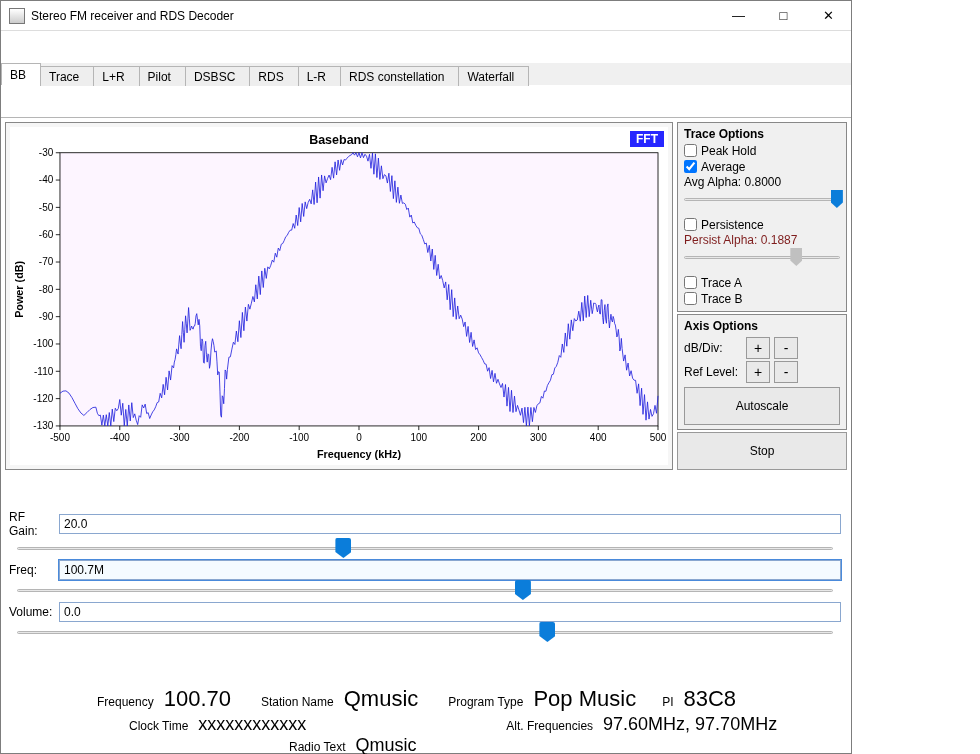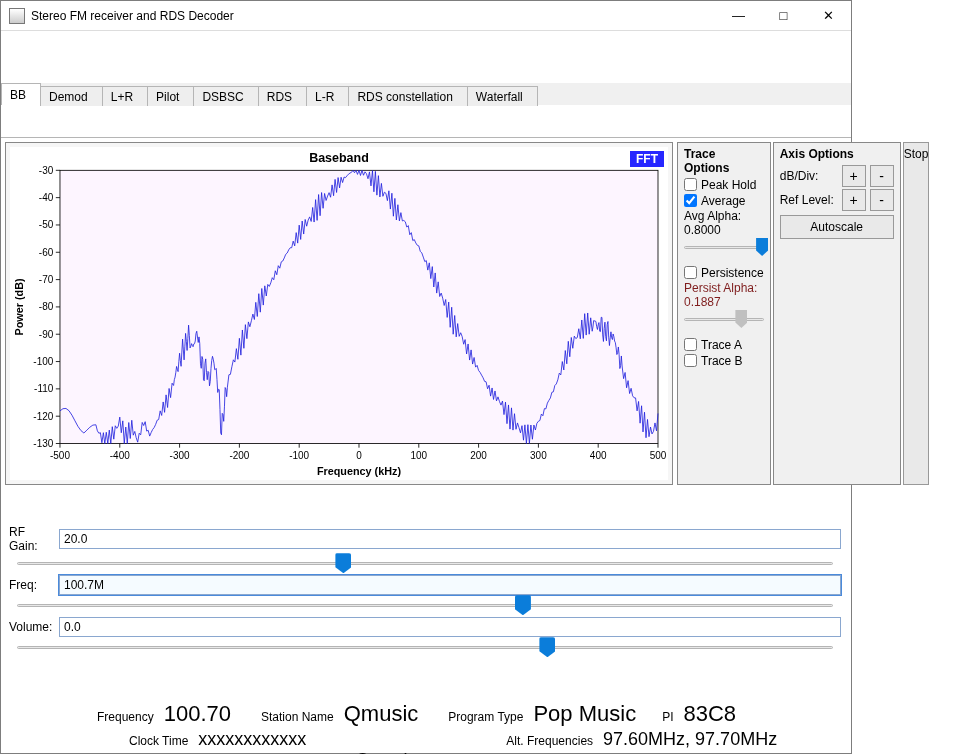--- a/index.html
+++ b/index.html
@@ -3,38 +3,38 @@
 <meta charset="utf-8">
 <style>
   * { box-sizing: border-box; }
   html, body { margin:0; padding:0; font-family: "Segoe UI", Arial, sans-serif; font-size:13px; background:#fff; color:#000; }
   .window { width:852px; height:754px; border:1px solid #7d7d7d; display:flex; flex-direction:column;gap:32px; }
   .titlebar { height:30px; display:flex; align-items:center; border-bottom:1px solid #ddd; }
   .titlebar-icon { width:16px; height:16px; margin:0 6px 0 8px; border:1px solid #777; background:linear-gradient(#fff,#ccc); }
   .title-text { flex:1; font-size:12px; }
   .winbtn { width:45px; height:29px; display:flex; align-items:center; justify-content:center; font-family: Arial; font-size:13px; }
 
-  .tabs { height:24px; display:flex; align-items:flex-end; background:#f0f0f0; font-size:12px;margin-top:20px; }
+  .tabs { height:24px; display:flex; align-items:flex-end; background:#f0f0f0; font-size:12px; }
   .tab { padding:3px 14px 3px 8px; border:1px solid #b5b5b5; border-bottom:none; background:#eee; margin-right:-1px; cursor:pointer; position:relative; top:1px; height:20px;}
   .tab.active { background:#fff; z-index:2; height:22px; top:0; padding-top:4px;}
   .tab-body { flex:0 0 auto; border-top:1px solid #b5b5b5; padding:4px; display:flex; gap:4px; }
 
   .plot-pane { flex:1; border:1px solid #888; position:relative; background:#f6f6f6; padding:4px;}
   .plot-svg { width:100%; height:100%; display:block; background:#fff; }
   .fft-badge { position:absolute; top:8px; right:8px; background:#2626ff; color:#fff; font-weight:bold; padding:1px 6px; font-size:12px;}
 
-  .side { width:170px; display:flex; flex-direction:row; gap:2px; }
+  .side { width:170px; display:flex; flex-direction:column; gap:2px; }
   .side-box { border:1px solid #888; background:#f0f0f0; padding:4px 6px; font-size:12px;}
   .side-title { font-weight:bold; padding-bottom:2px;}
   .chk { display:flex; align-items:flex-start; gap:4px; padding:1px 0;}
   .chk input { margin:0; width:13px; height:13px;}
   .axis-row { display:flex; align-items:center; gap:4px; margin:2px 0;}
   .axis-row .lbl { width:58px;}
   .sq { width:24px; height:22px; border:1px solid #999; background:#e9e9e9; text-align:center; line-height:20px; cursor:pointer; font-size:14px;}
-  .bigbtn { border:1px solid #999; background:#e9e9e9; text-align:center; padding:4px 0; cursor:pointer; margin-top:4px;}
+  .bigbtn { border:1px solid #999; background:#e9e9e9; text-align:center; padding:11px 0; cursor:pointer; margin-top:4px;}
   .muted { color:#7f1d1d; }
   .big-slider-shell { position:relative; height:18px; margin:2px 8px; }
   .big-slider-track { position:absolute; top:7px; left:0; right:0; height:3px; border:1px solid #b5b5b5; background:#e8e8e8; border-radius:2px; }
   .big-slider-thumb { position:absolute; top:-2px; width:16px; height:20px; background:#0b7dda; margin-left:-8px; border-radius:2px; clip-path: polygon(0 0, 100% 0, 100% 70%, 50% 100%, 0 70%); }
   .small-slider-shell { position:relative; height:18px; margin-top:2px; }
   .small-slider-thumb { position:absolute; top:-1px; width:12px; height:18px; background:#0b7dda; margin-left:-6px; clip-path: polygon(0 0, 100% 0, 100% 70%, 50% 100%, 0 70%);}
   .small-slider-thumb.gray { background:#c0c0c0; }
   .controls { padding:2px 10px 4px 8px; }
   .ctrl-row { display:flex; align-items:center; gap:4px; margin-top:2px;}
   .ctrl-label { width:46px; font-size:12px;}
@@ -57,21 +57,21 @@
   <div class="titlebar">
     <div class="titlebar-icon"></div>
     <div class="title-text">Stereo FM receiver and RDS Decoder</div>
     <div class="winbtn">—</div>
     <div class="winbtn">□</div>
     <div class="winbtn close">✕</div>
   </div>
 
   <div class="tabs" id="tabs">
       <div class="tab active">BB</div>
-      <div class="tab">Demod</div>
+      <div class="tab">Trace</div>
       <div class="tab">L+R</div>
       <div class="tab">Pilot</div>
       <div class="tab">DSBSC</div>
       <div class="tab">RDS</div>
       <div class="tab">L-R</div>
       <div class="tab">RDS constellation</div>
       <div class="tab">Waterfall</div>
     </div>
 
   <div class="tab-body">

